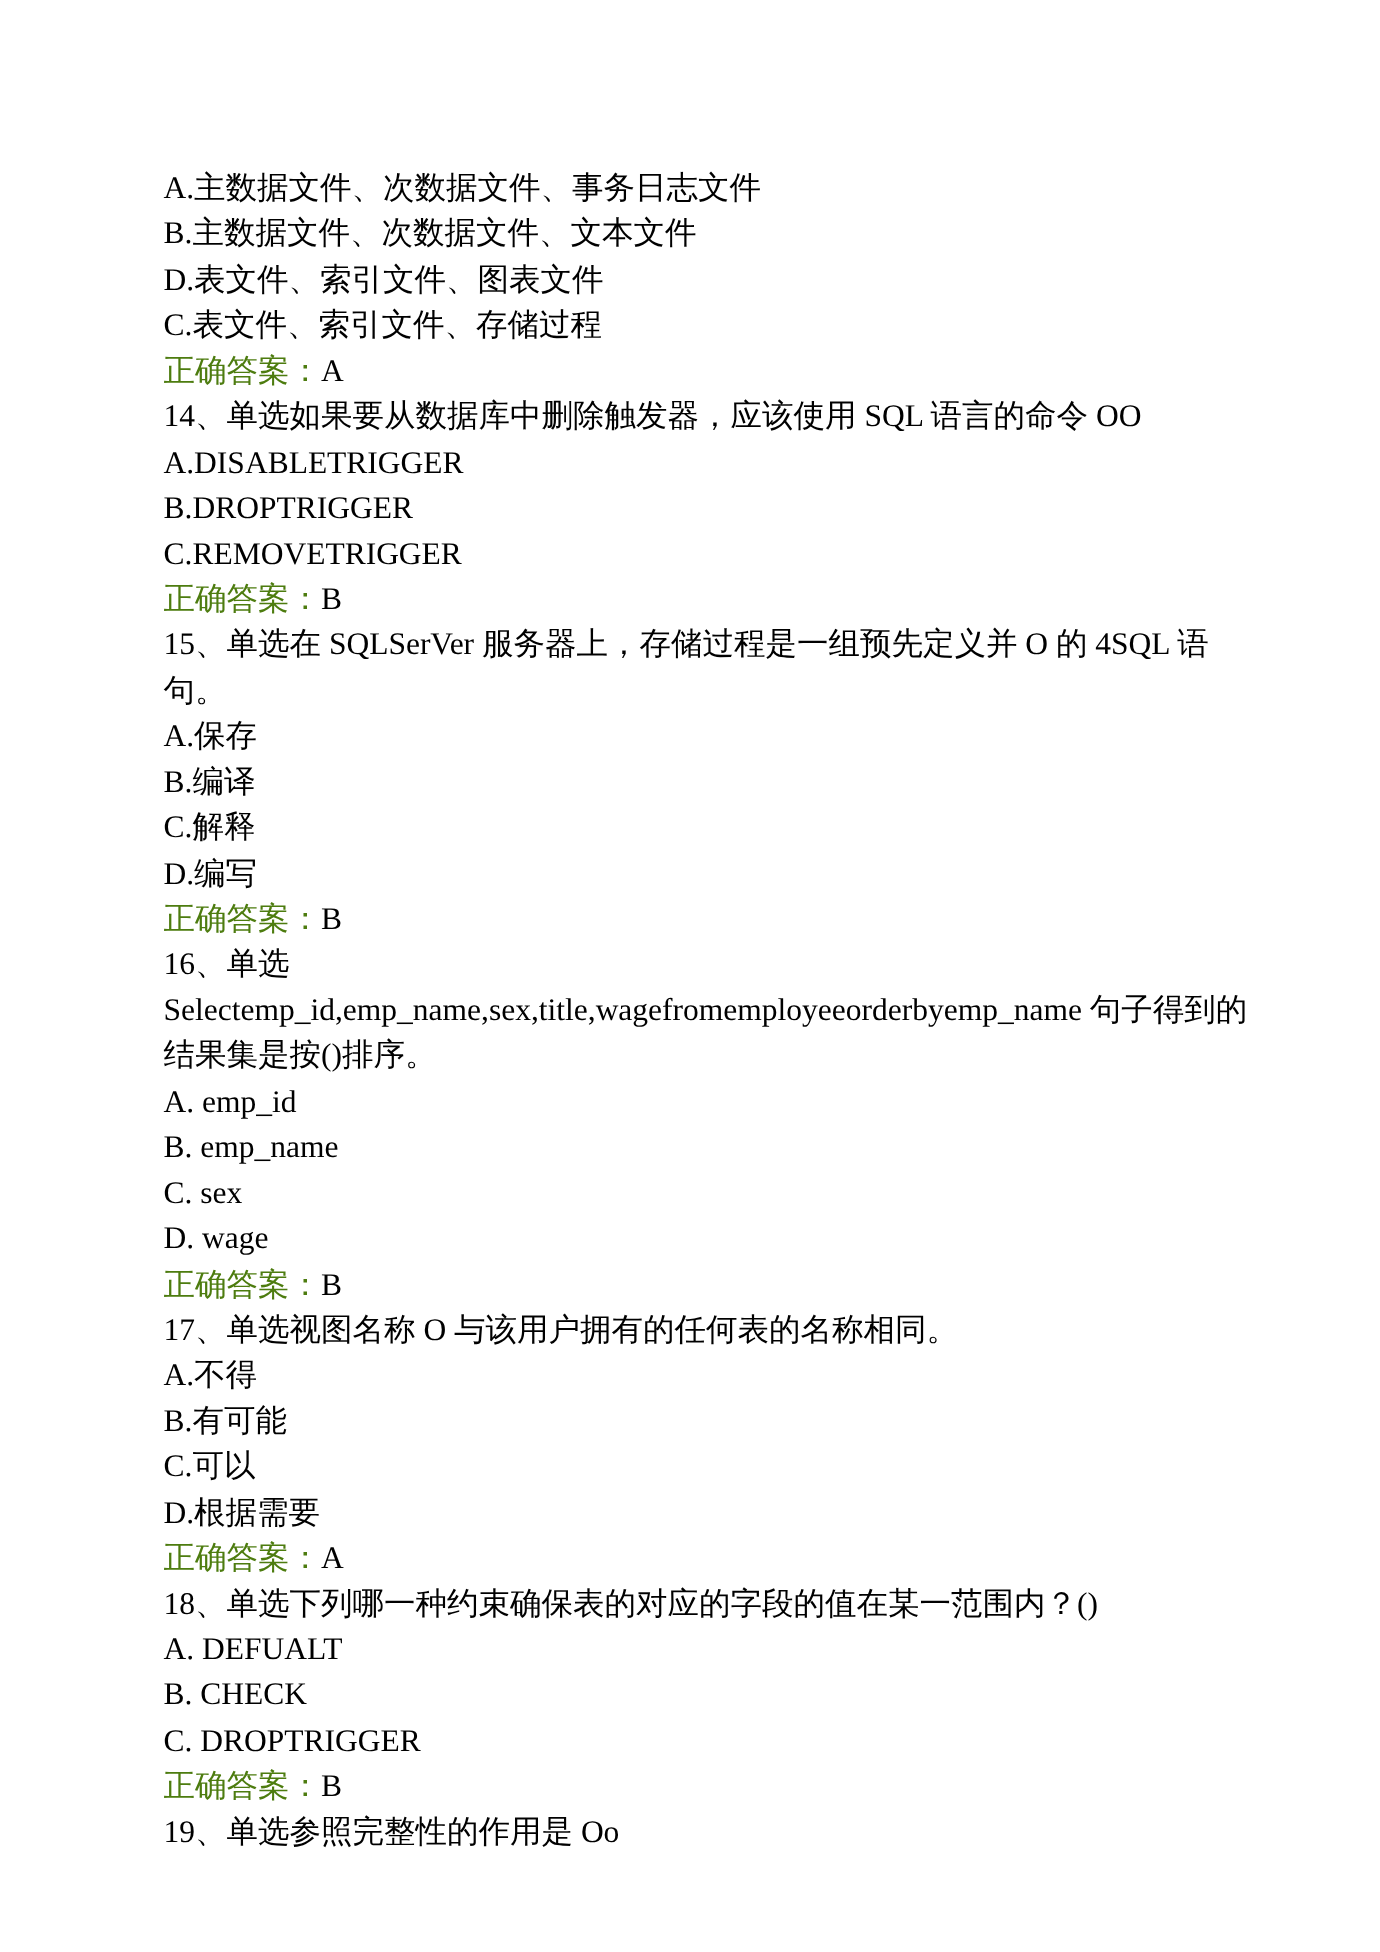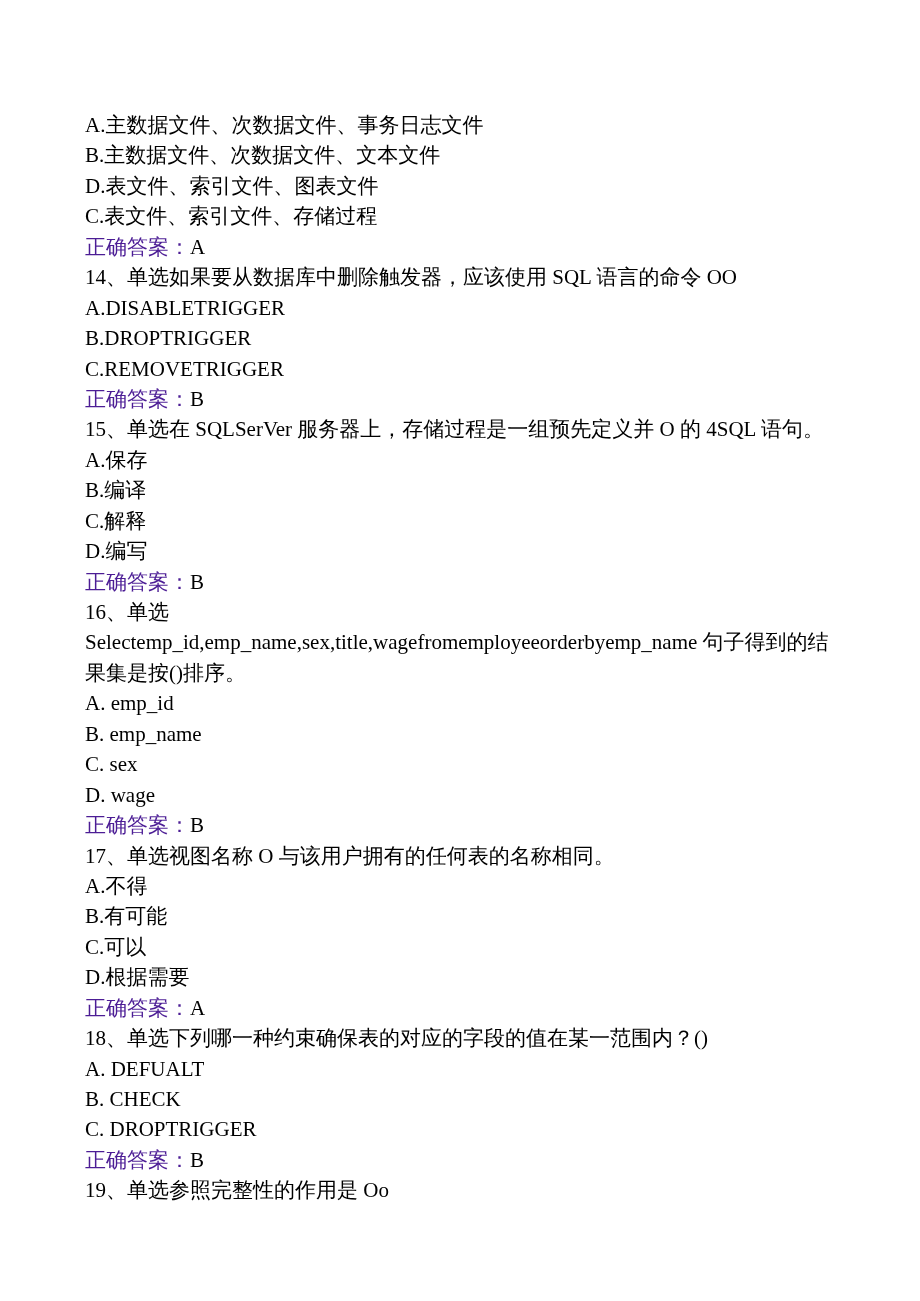--- a/index.html
+++ b/index.html
@@ -13,23 +13,24 @@
   }
   .page {
     width: 920px;
     min-height: 1301px;
     box-sizing: border-box;
     padding: 110px 75px 60px 85px;
   }
   .line {
     white-space: normal;
     word-break: break-all;
+    margin-left: 24px;
   }
   .answer-label {
-    color: #4c1d95;
+    color: #4d7c0f;
   }
   .answer-value {
     color: #000000;
   }
 </style>
 </head>
 <body>
 
 <div class="page">
 

